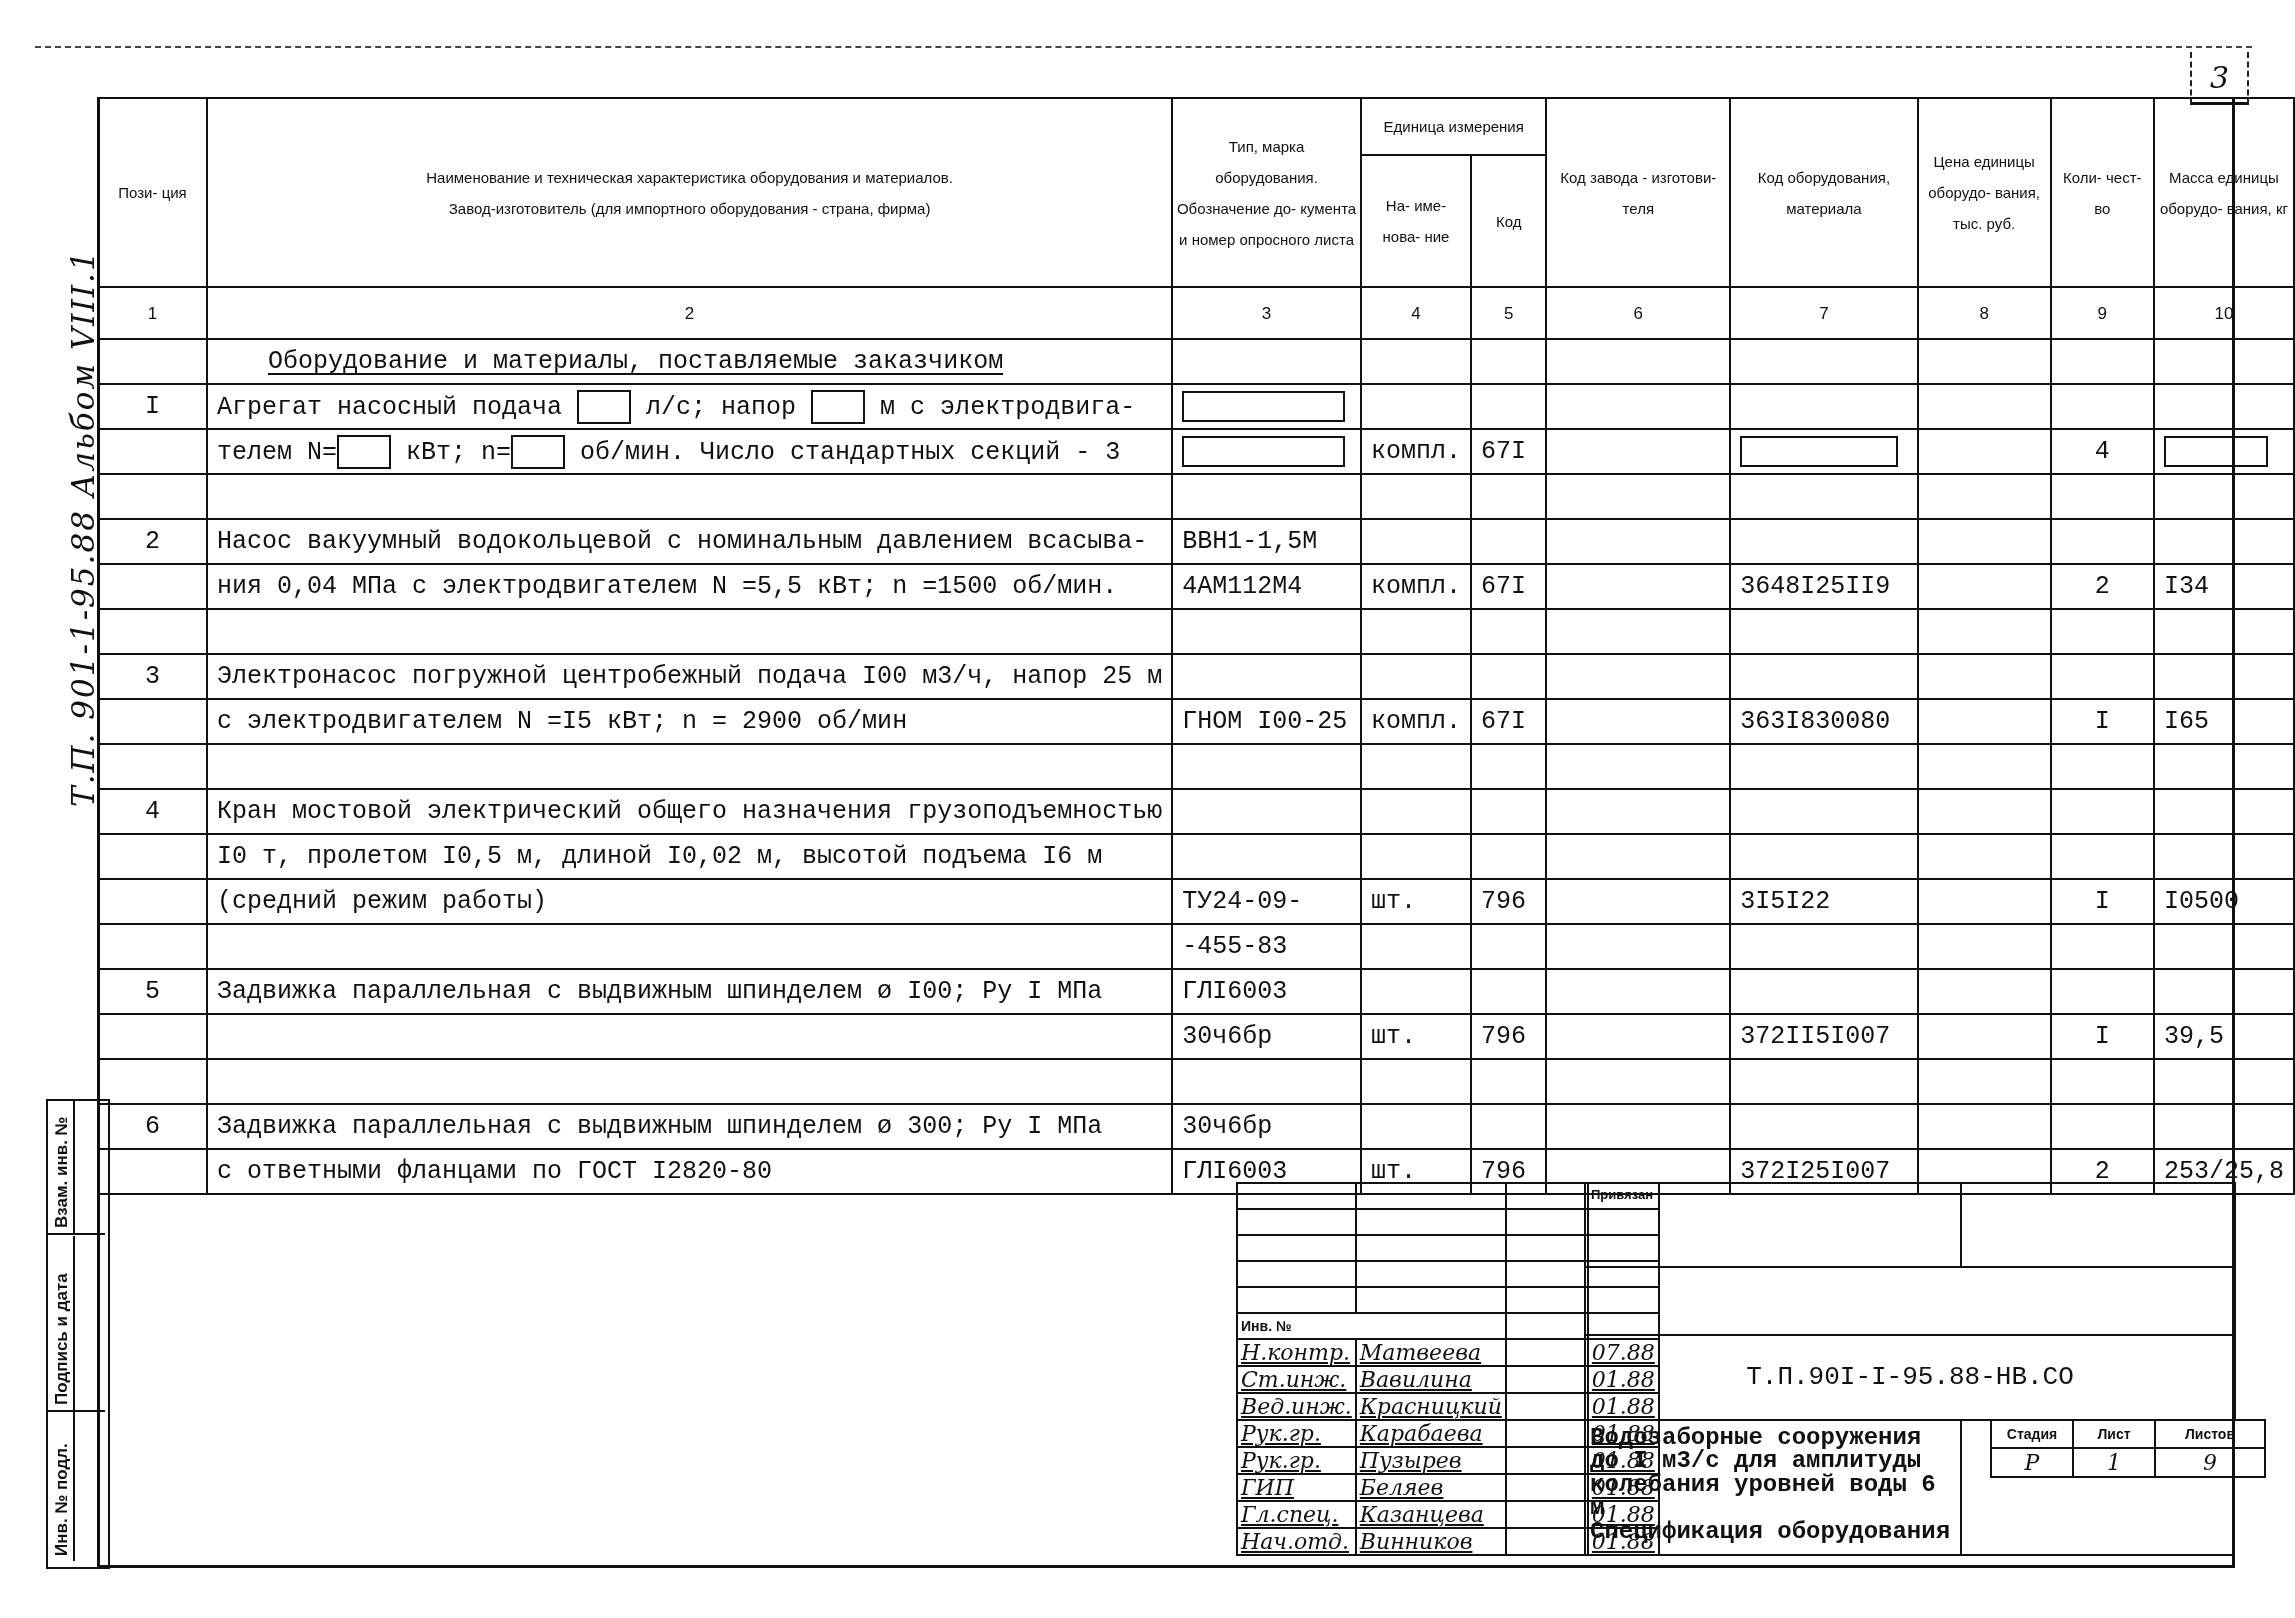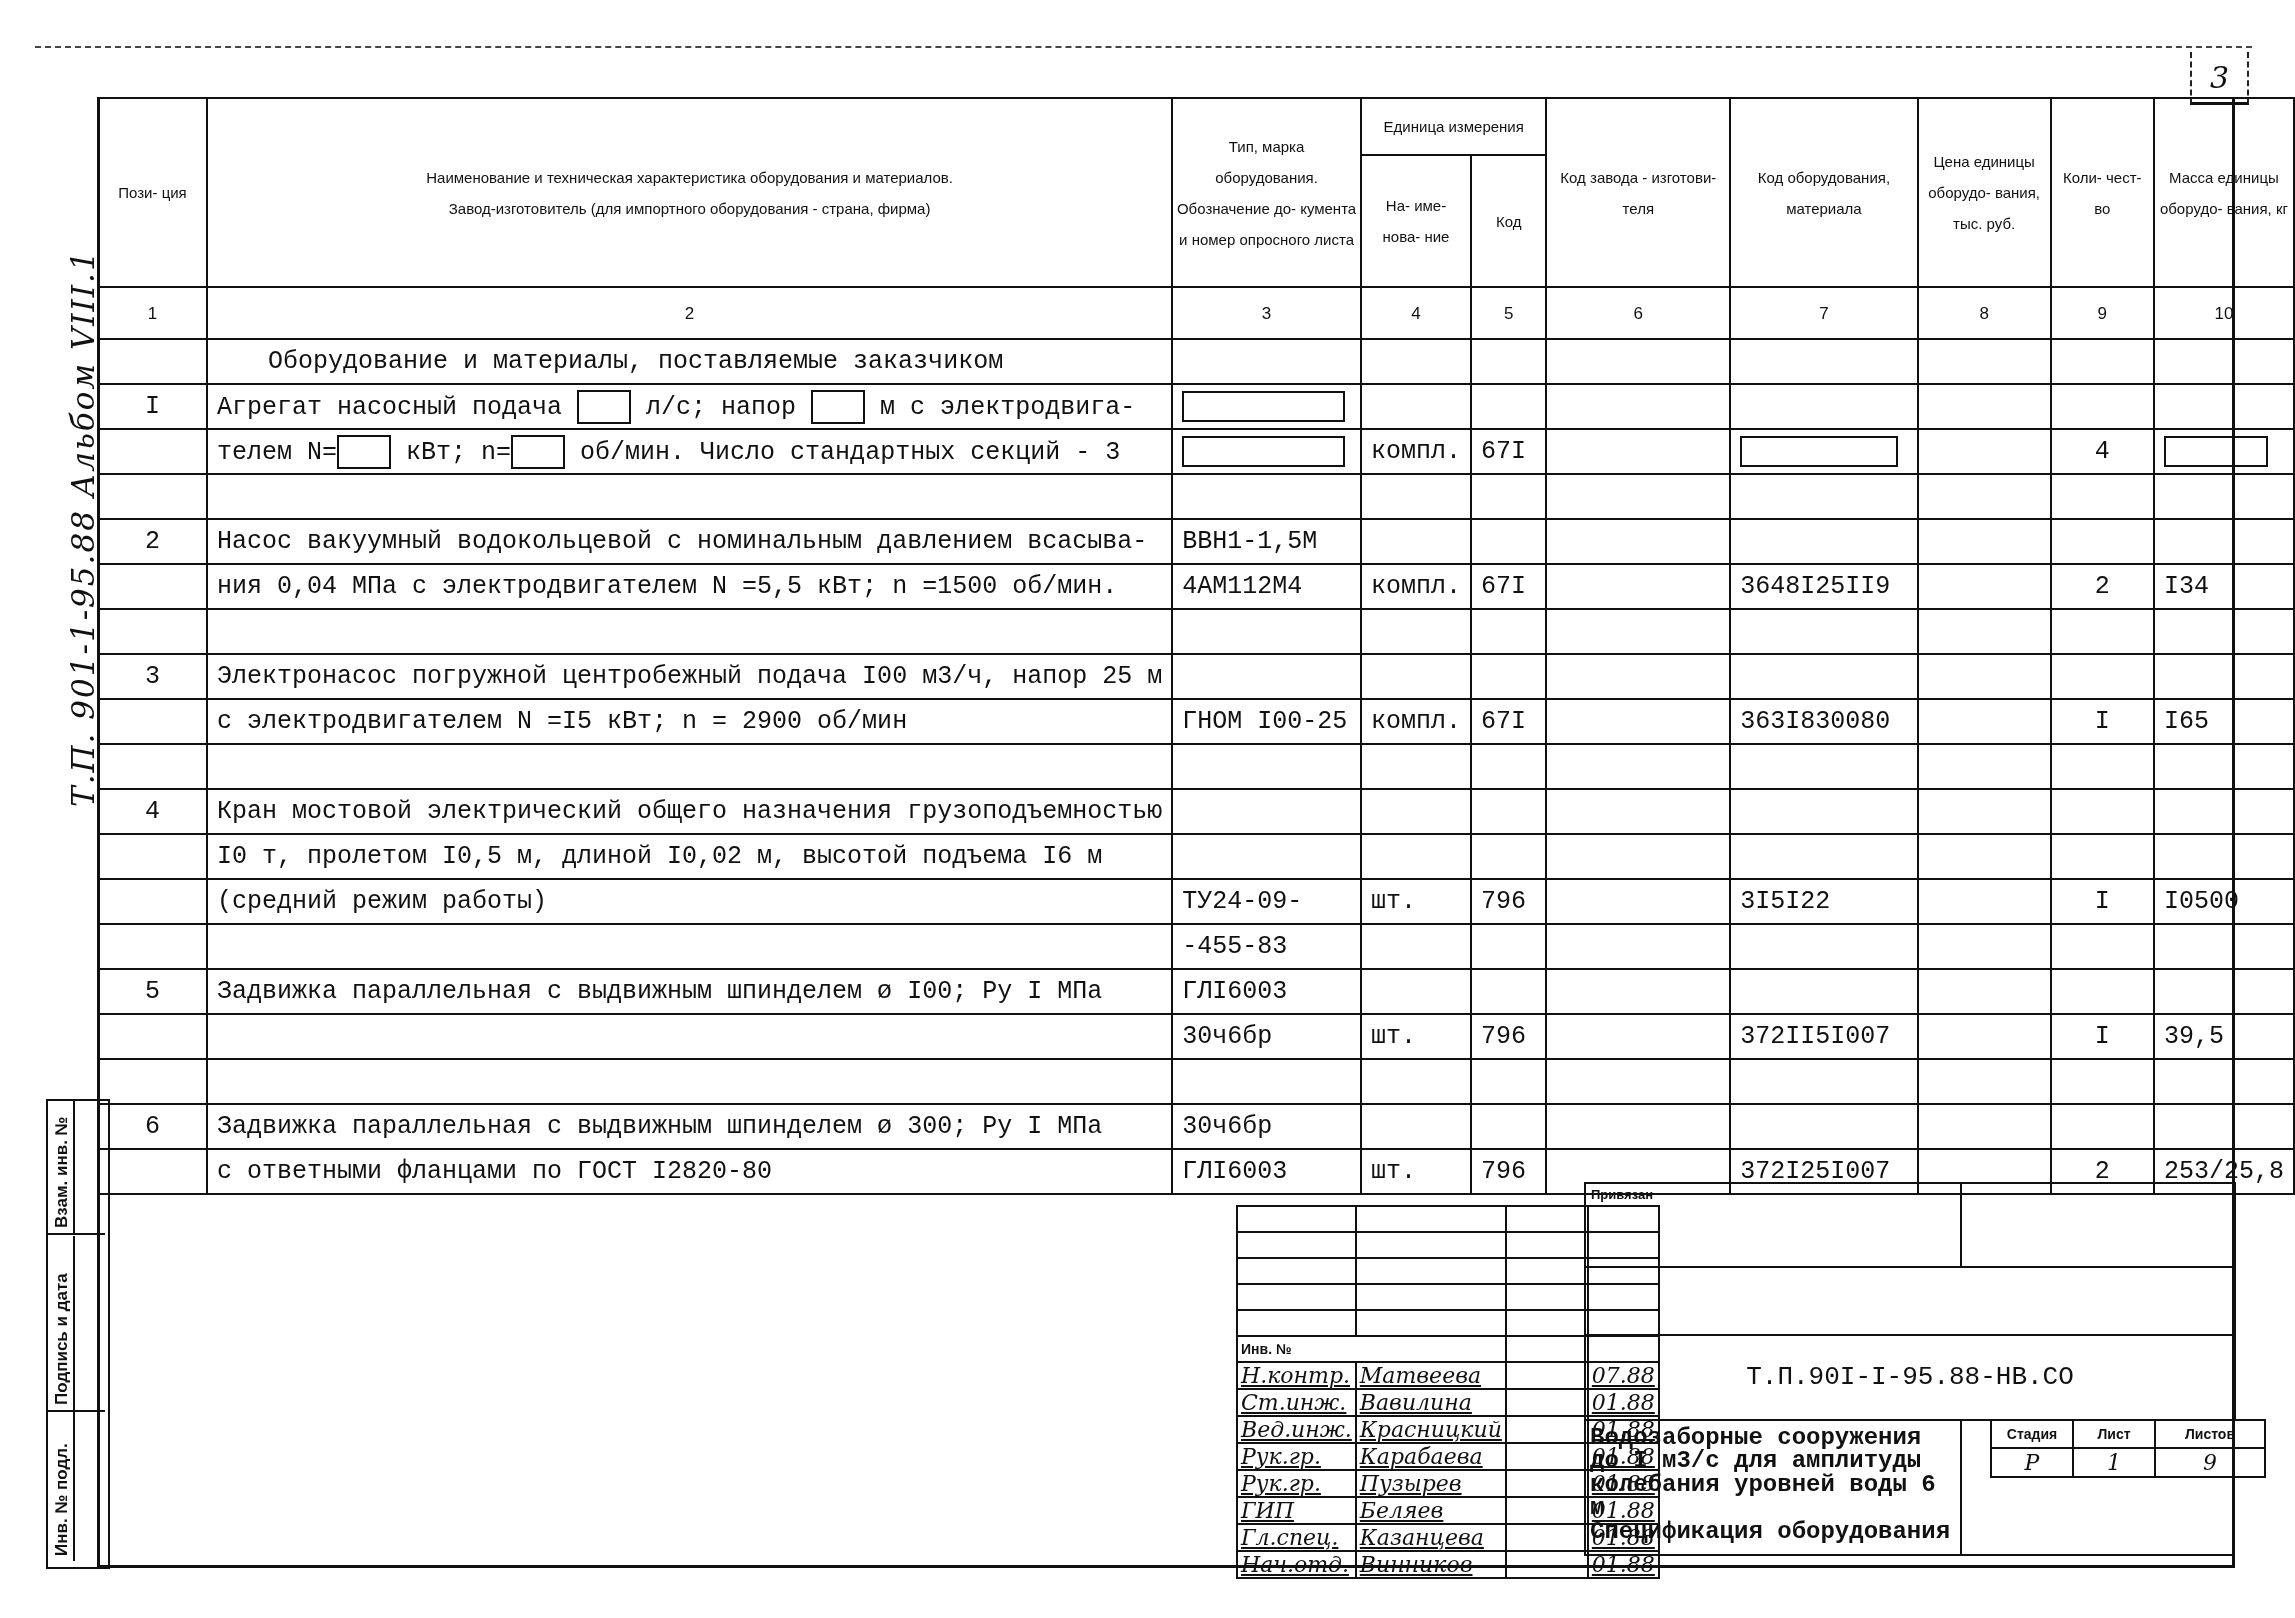--- a/index.html
+++ b/index.html
@@ -9,34 +9,34 @@
   .pagenum{position:absolute;left:2190px;top:52px;width:55px;height:50px;border:2px dashed #222;border-top:none;border-bottom:3px solid #111;display:flex;align-items:center;justify-content:center;font-family:"DejaVu Serif",serif;font-style:italic;font-size:30px;}
   
   .album{position:absolute;left:65px;top:807px;transform:rotate(-90deg);transform-origin:0 0;font-family:"DejaVu Serif",serif;font-style:italic;font-size:31px;white-space:nowrap;letter-spacing:2px;}
   
   table.spec{position:absolute;left:97px;top:97px;border-collapse:collapse;table-layout:fixed;}
   table.spec td,table.spec th{border:2.5px solid #111;padding:0 9px;height:43px;vertical-align:middle;font-size:25px;white-space:nowrap;overflow:hidden;}
   table.spec th{font-family:"Liberation Sans",sans-serif;font-weight:normal;font-size:15px;line-height:31px;text-align:center;white-space:normal;padding:0 3px;}
   table.spec thead tr.hdr th{height:55px;}
   table.spec thead tr.nums th{font-size:17px;height:50px;}
   .c-pos{text-align:center;}
-  .section-title{text-underline-offset:5px;padding-left:60px !important;}
+  .section-title{text-decoration:underline;text-underline-offset:5px;padding-left:60px !important;}
   .blank-box{display:inline-block;border:2.5px solid #111;height:27px;vertical-align:middle;}
   .box-inline{display:inline-block;border:2.5px solid #111;width:50px;height:30px;vertical-align:middle;}
   
   .stamp{position:absolute;left:46px;top:1099px;width:60px;height:466px;border:2.5px solid #111;}
   .stamp .cell{position:absolute;left:0;width:57px;border-bottom:2.5px solid #111;}
   .stamp .lbl{position:absolute;left:0;width:25px;border-right:2.5px solid #111;height:100%;}
   .stamp .lbl span{position:absolute;left:24px;bottom:5px;transform:rotate(-90deg);transform-origin:0 100%;font-family:"Liberation Sans",sans-serif;font-weight:bold;font-size:17px;white-space:nowrap;}
   
   .frame-left{position:absolute;left:97px;top:97px;width:0;height:1470px;border-left:3px solid #111;}
   .frame-right{position:absolute;left:2232px;top:97px;width:0;height:1470px;border-left:3px solid #111;}
   .frame-bottom{position:absolute;left:97px;top:1565px;width:2138px;border-top:3px solid #111;}
   
-  table.rev{position:absolute;left:1236px;top:1182px;border-collapse:collapse;table-layout:fixed;margin-top:23px;}
+  table.rev{position:absolute;left:1236px;top:1182px;border-collapse:collapse;table-layout:fixed;}
   table.rev td{border:2.5px solid #111;height:24px;padding:0 3px;font-family:"DejaVu Serif",serif;font-style:italic;font-size:22px;white-space:nowrap;overflow:hidden;}
   table.rev td.small{font-family:"Liberation Sans",sans-serif;font-style:normal;font-weight:bold;font-size:14px;}
   table.rev tr.sig td{height:23px;text-decoration:underline;}
   
   .tb{position:absolute;border:2.5px solid #111;}
   .tb-label{font-family:"Liberation Sans",sans-serif;font-weight:bold;font-size:13px;position:absolute;}
   .tb-code{font-size:26px;text-align:center;}
   .tb-desc{font-size:24px;line-height:23.4px;font-weight:bold;}
   .tb-org{font-size:26px;line-height:28px;font-weight:bold;text-align:center;}
   table.stage{border-collapse:collapse;table-layout:fixed;}

